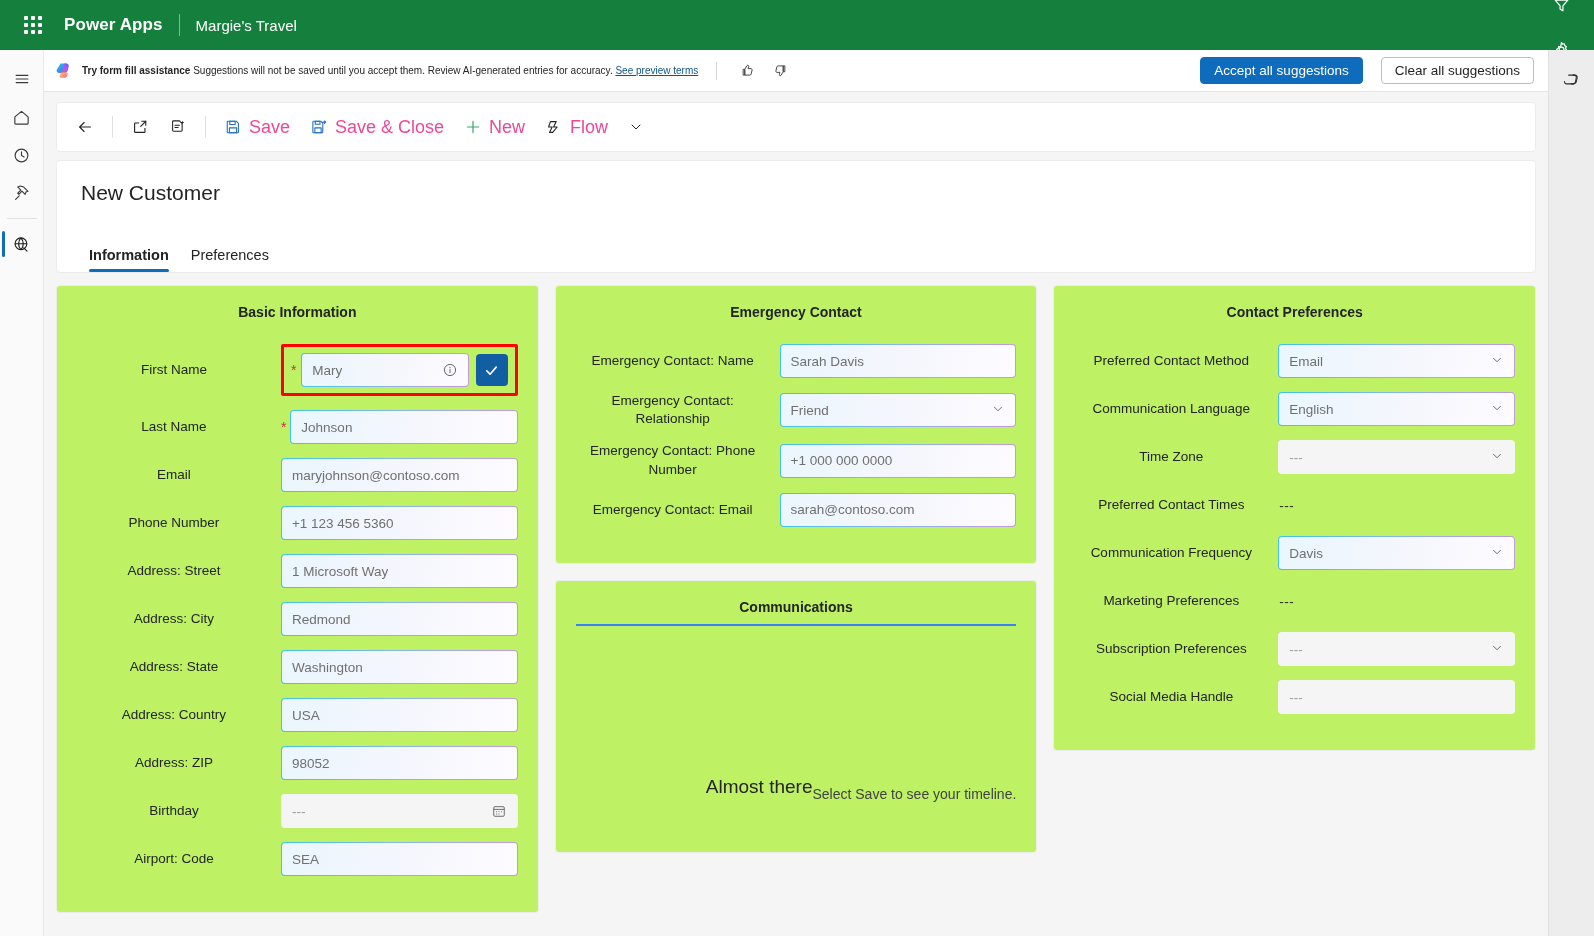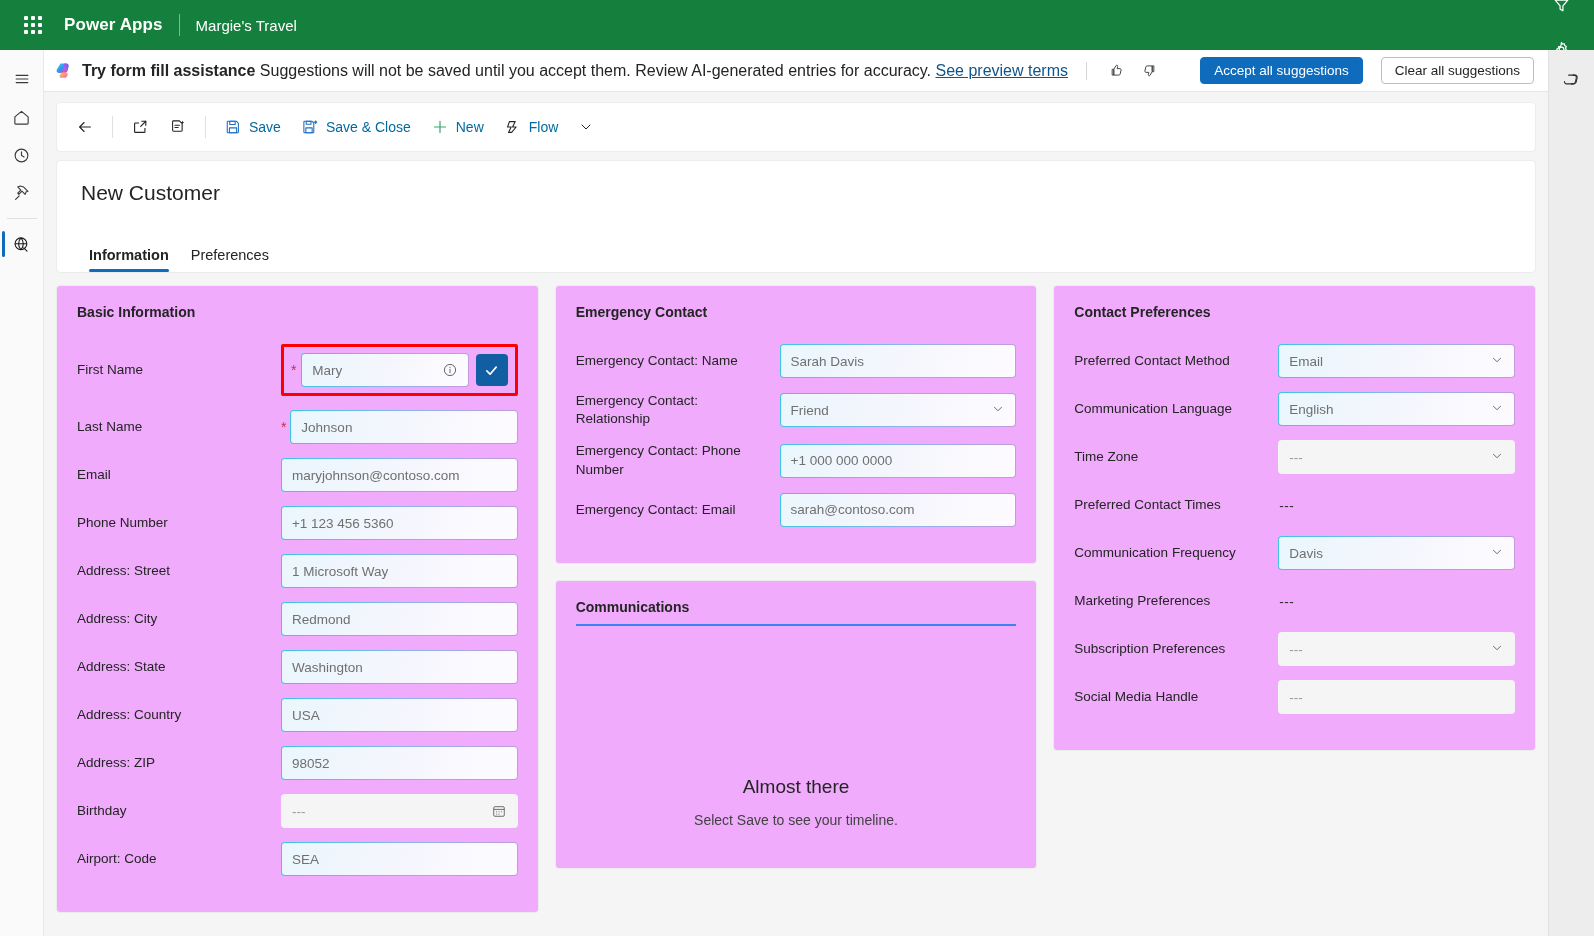--- a/index.html
+++ b/index.html
@@ -56,21 +56,21 @@
 
   
   .main { flex: 1; display: flex; flex-direction: column; min-width: 0; background: #f5f5f5; }
 
   
   .banner {
     height: 42px; background: #ffffff; border-bottom: 1px solid #e6e6e6;
     display: flex; align-items: center; padding: 0 14px 0 10px; gap: 9px;
   }
   .copilot-logo { width: 19px; height: 19px; flex-shrink: 0; }
-  .banner-txt { font-size: 16px; color: #242424; white-space: nowrap; text-align: center; }
+  .banner-txt { font-size: 10px; color: #242424; white-space: nowrap; text-align: center; }
   .banner-txt b { font-weight: bold; }
   .banner-link { color: #0f548c; text-decoration: underline; cursor: pointer; }
   .banner-divider { width: 1px; height: 18px; background: #d6d6d6; margin: 0 9px; }
   .thumb-btn {
     width: 24px; height: 24px; display: flex; align-items: center;
     justify-content: center; cursor: pointer; border-radius: 3px; color: #424242;
   }
   .banner-spacer { flex: 1; }
   .btn-primary {
     background: #0f6cbd; color: #fff; border: 1px solid #0f6cbd;
@@ -95,21 +95,21 @@
 
   
   .cmdbar {
     background: #fff; border: 1px solid #ececec; border-radius: 4px;
     height: 50px; display: flex; align-items: center; padding: 0 10px;
     gap: 2px; margin-bottom: 8px;
   }
   .cmd-btn {
     display: flex; align-items: center; gap: 7px; height: 34px;
     padding: 0 9px; border-radius: 4px; cursor: pointer;
-    font-size: 14px; color: #0369a1; white-space: nowrap;
+    font-size: 18px; color: #ec4899; white-space: nowrap;
   }
   .cmd-sep { width: 1px; height: 22px; background: #e0e0e0; margin: 0 7px; }
 
   
   .form-head {
     background: #fff; border: 1px solid #ececec; border-radius: 4px;
     padding: 20px 24px 0 24px; margin-bottom: 12px;
   }
   .form-title { font-size: 21px; font-weight: normal; color: #242424; }
   .tabs { display: flex; gap: 6px; margin-top: 36px; }
@@ -120,22 +120,23 @@
   .tab.active { font-weight: bold; }
   .tab.active::after {
     content: ""; position: absolute; left: 8px; right: 8px; bottom: 0;
     height: 3px; background: #0f6cbd; border-radius: 2px;
   }
 
   
   .cols { display: flex; gap: 16px; align-items: flex-start; padding-bottom: 20px; }
   .col { flex: 1; display: flex; flex-direction: column; gap: 16px; min-width: 0; }
   .card {
-    background: #f0abfc; border: 1px solid #ececec; border-radius: 4px;
+    background: #bef264; border: 1px solid #ececec; border-radius: 4px;
     padding: 18px 20px 22px 20px;
+    text-align: center;
   }
   .card-title { font-size: 14px; font-weight: bold; color: #242424; margin-bottom: 24px; }
   .card-title.ruled { padding-bottom: 9px; border-bottom: 2px solid #3b82f6; margin-bottom: 0; }
 
   
   .frow { display: flex; align-items: center; gap: 10px; margin-bottom: 14px; min-height: 34px; }
   .flabel {
     width: 44%; font-size: 13.5px; color: #242424;
     line-height: 1.35; flex-shrink: 0;
   }
@@ -169,21 +170,21 @@
     gap: 7px; flex: 1; min-width: 0;
   }
   .accept-btn {
     width: 32px; height: 32px; background: #115ea3; border-radius: 4px;
     display: flex; align-items: center; justify-content: center;
     cursor: pointer; flex-shrink: 0; border: none;
   }
 
   
   .timeline-empty {
-    display: flex; flex-direction: column; align-items: center;
+    display: flex; flex-direction: row; align-items: center;
     justify-content: flex-end; padding: 150px 0 18px 0;
   }
   .tl-head { font-size: 19px; color: #242424; margin-bottom: 14px; }
   .tl-sub { font-size: 14px; color: #424242; }
 
   
   .right-rail {
     width: 46px; background: #ededed; border-left: 1px solid #e1e1e1;
     display: flex; flex-direction: column; align-items: center;
     padding-top: 10px; flex-shrink: 0;

